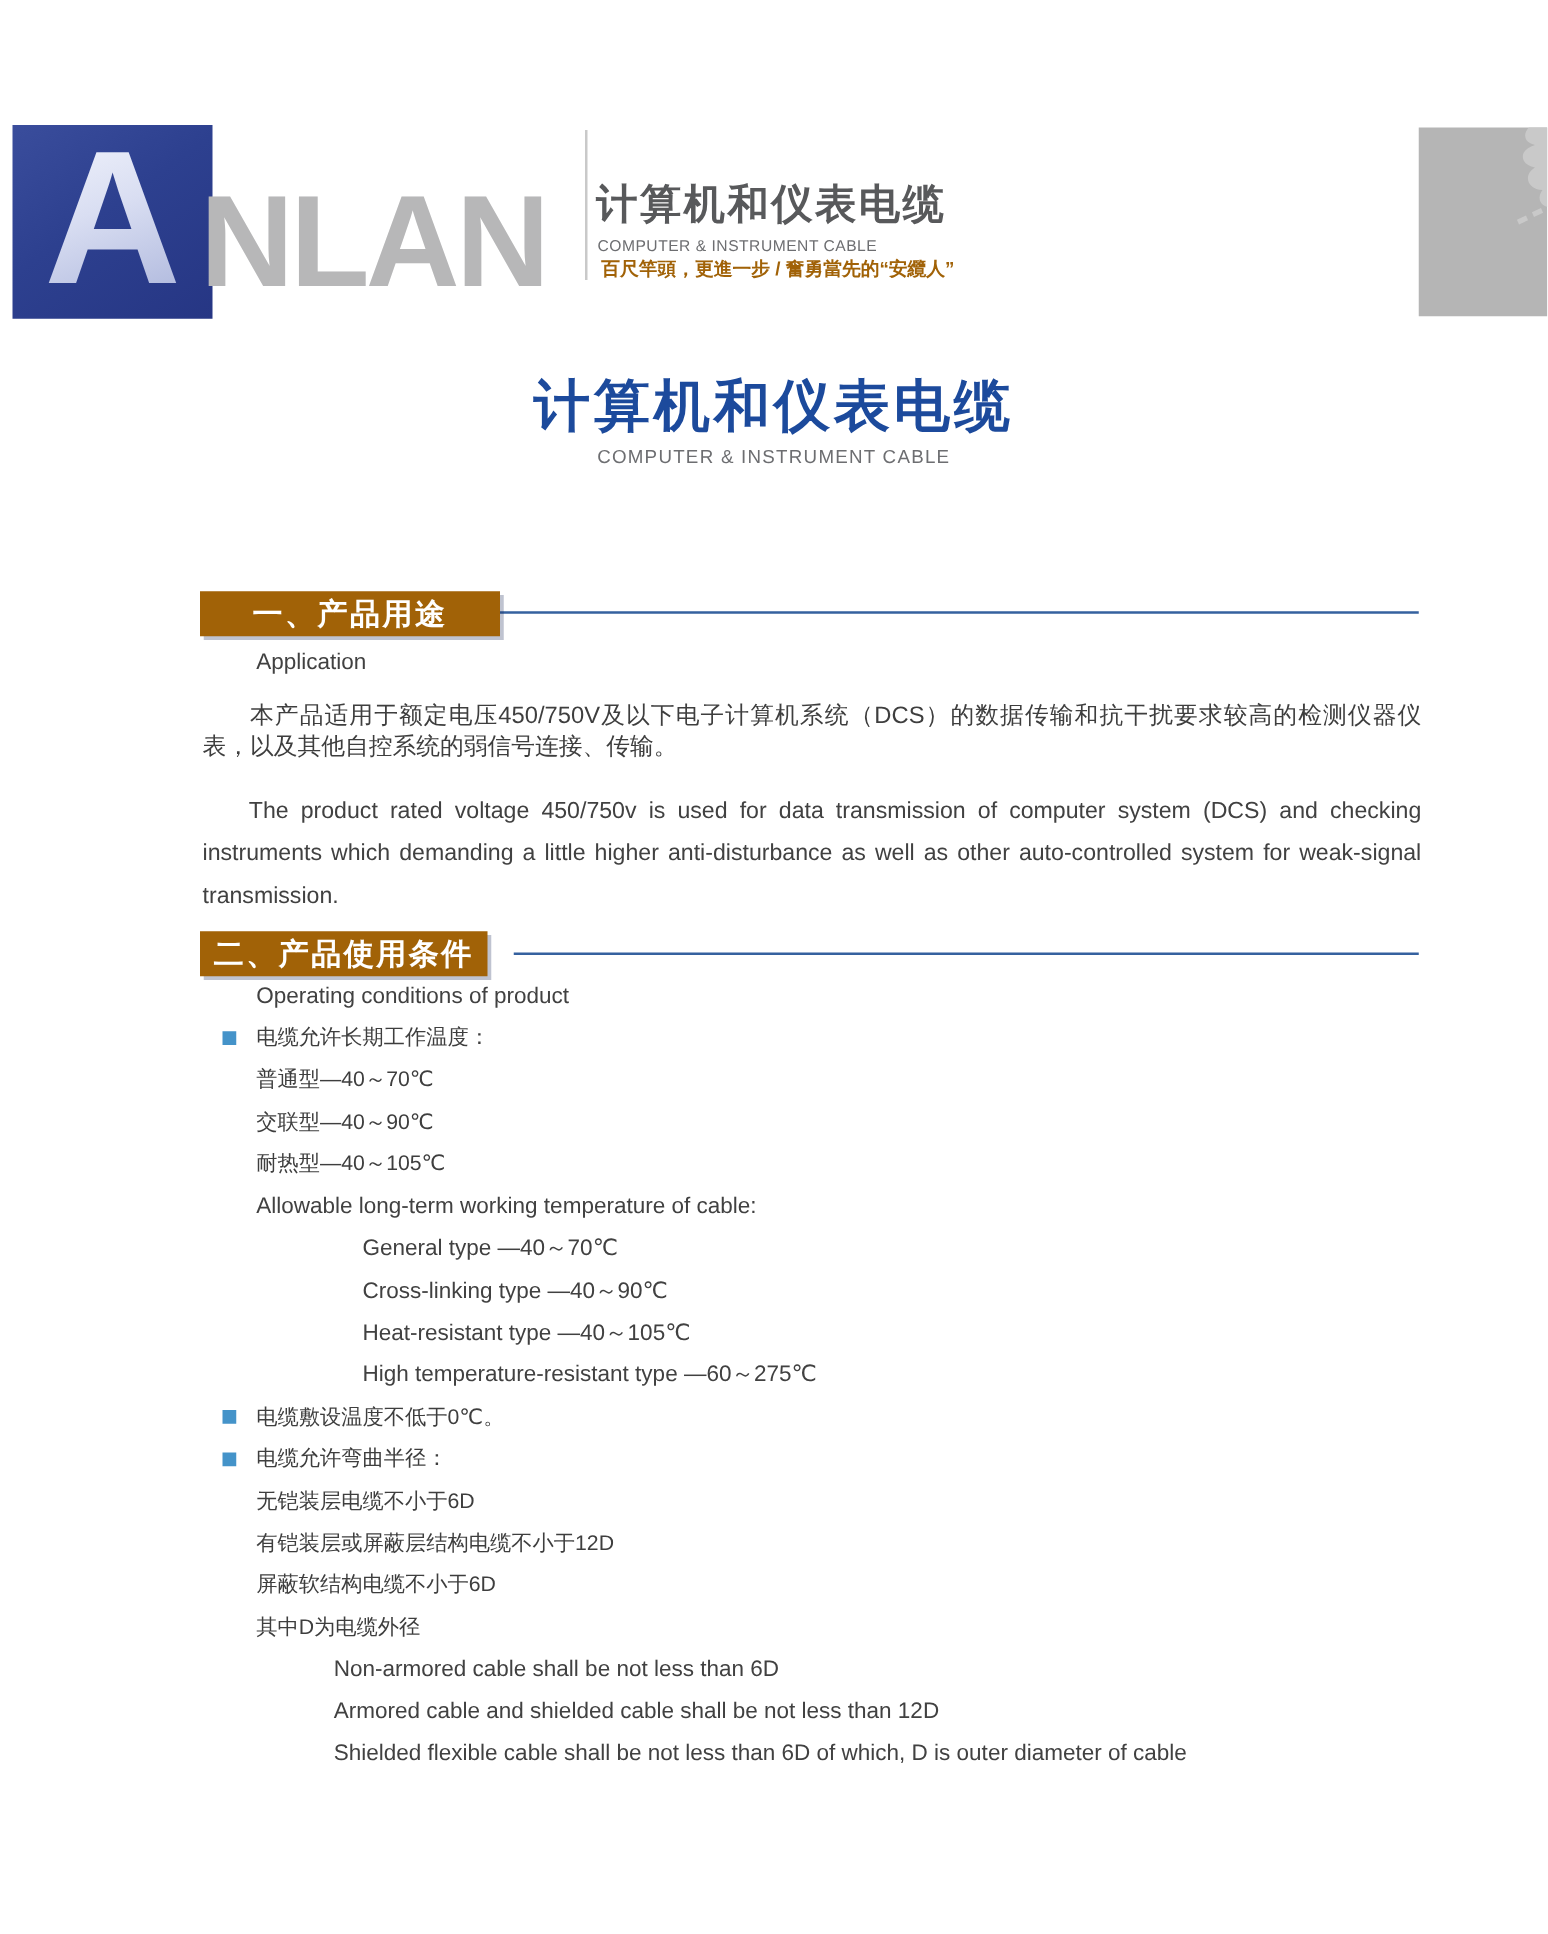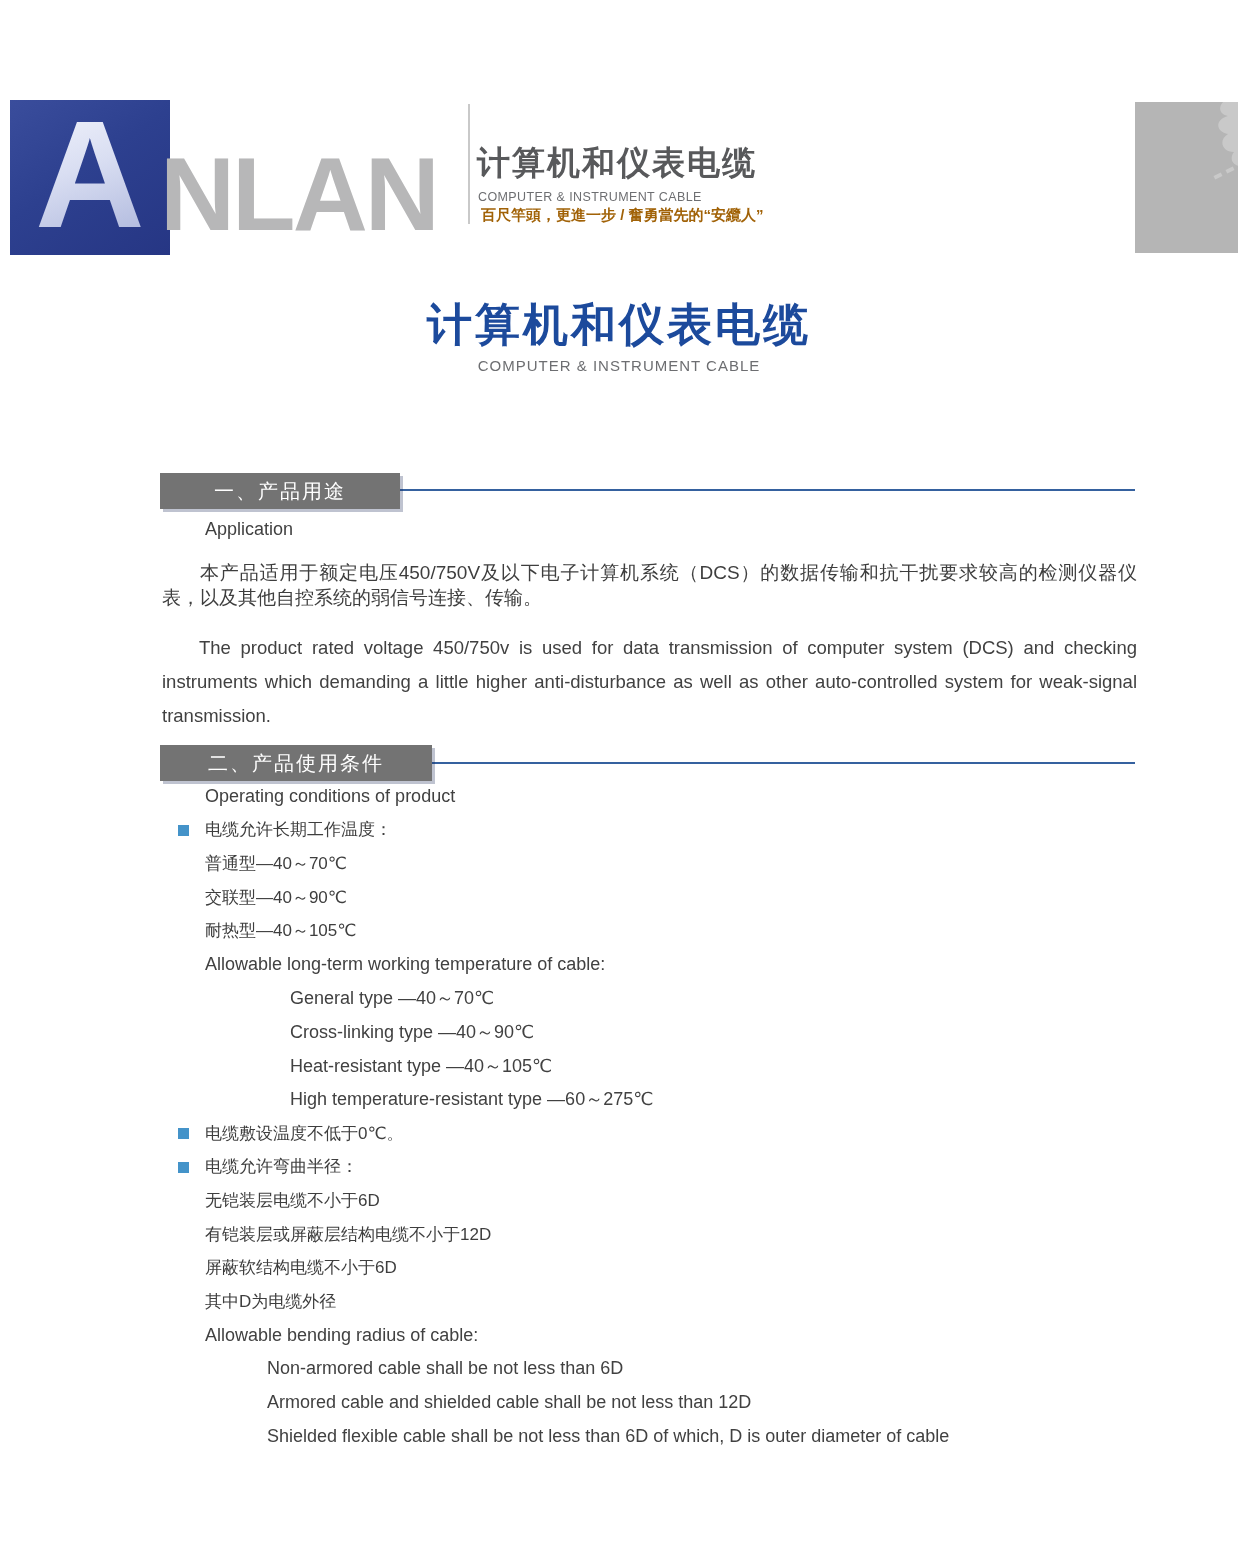--- a/index.html
+++ b/index.html
@@ -24,25 +24,25 @@
   .hdr-photo{position:absolute;left:1135px;top:102px;width:103px;height:151px;background:#b5b5b5;overflow:hidden;}
   .hdr-photo svg{position:absolute;right:-8px;top:-6px;}
 
   
   .main-title{position:absolute;left:0;top:295px;width:1238px;text-align:center;
     font-size:45px;font-weight:800;color:#1c4a9c;letter-spacing:3px;}
   .main-subtitle{position:absolute;left:0;top:357px;width:1238px;text-align:center;
     font-size:15px;color:#6d6e71;letter-spacing:1px;}
 
   
-  .sec-box{position:absolute;left:160px;height:36px;background:#737373;color:#ffffff;
-    display:flex;align-items:center;justify-content:center;font-size:20px;font-weight:400;
+  .sec-box{position:absolute;left:160px;height:36px;background:#a16207;color:#ffffff;
+    display:flex;align-items:center;justify-content:center;font-size:24px;font-weight:700;
     letter-spacing:2px;box-shadow:3px 3px 0 rgba(24,40,85,.28);z-index:2;}
   .sec1-box{top:473px;width:240px;}
-  .sec2-box{top:745px;width:272px;}
+  .sec2-box{top:745px;width:230px;}
   .sec-line{position:absolute;height:2px;background:#35619f;z-index:1;}
   .sec1-line{left:398px;top:489px;width:737px;}
   .sec2-line{left:411px;top:762px;width:724px;}
   .sec-sub{position:absolute;left:205px;font-size:18px;color:#414141;}
   .sec1-sub{top:519px;}
   .sec2-sub{top:786px;}
 
   
   .para{position:absolute;left:162px;width:975px;text-align:justify;}
   .para-zh{top:560px;font-size:19px;line-height:25px;color:#3e3e3e;text-indent:2em;}
@@ -136,23 +136,20 @@
       </div>
       <div class="row lv1 zh">
         <span>有铠装层或屏蔽层结构电缆不小于12D</span>
       </div>
       <div class="row lv1 zh">
         <span>屏蔽软结构电缆不小于6D</span>
       </div>
       <div class="row lv1 zh">
         <span>其中D为电缆外径</span>
       </div>
-      <div class="row lv1 en">
-        <span>Allowable bending radius of cable:</span>
-      </div>
       <div class="row lv2 en">
         <span>Non-armored cable shall be not less than 6D</span>
       </div>
       <div class="row lv2 en">
         <span>Armored cable and shielded cable shall be not less than 12D</span>
       </div>
       <div class="row lv2 en">
         <span>Shielded flexible cable shall be not less than 6D of which, D is outer diameter of cable</span>
       </div>
     </div>

